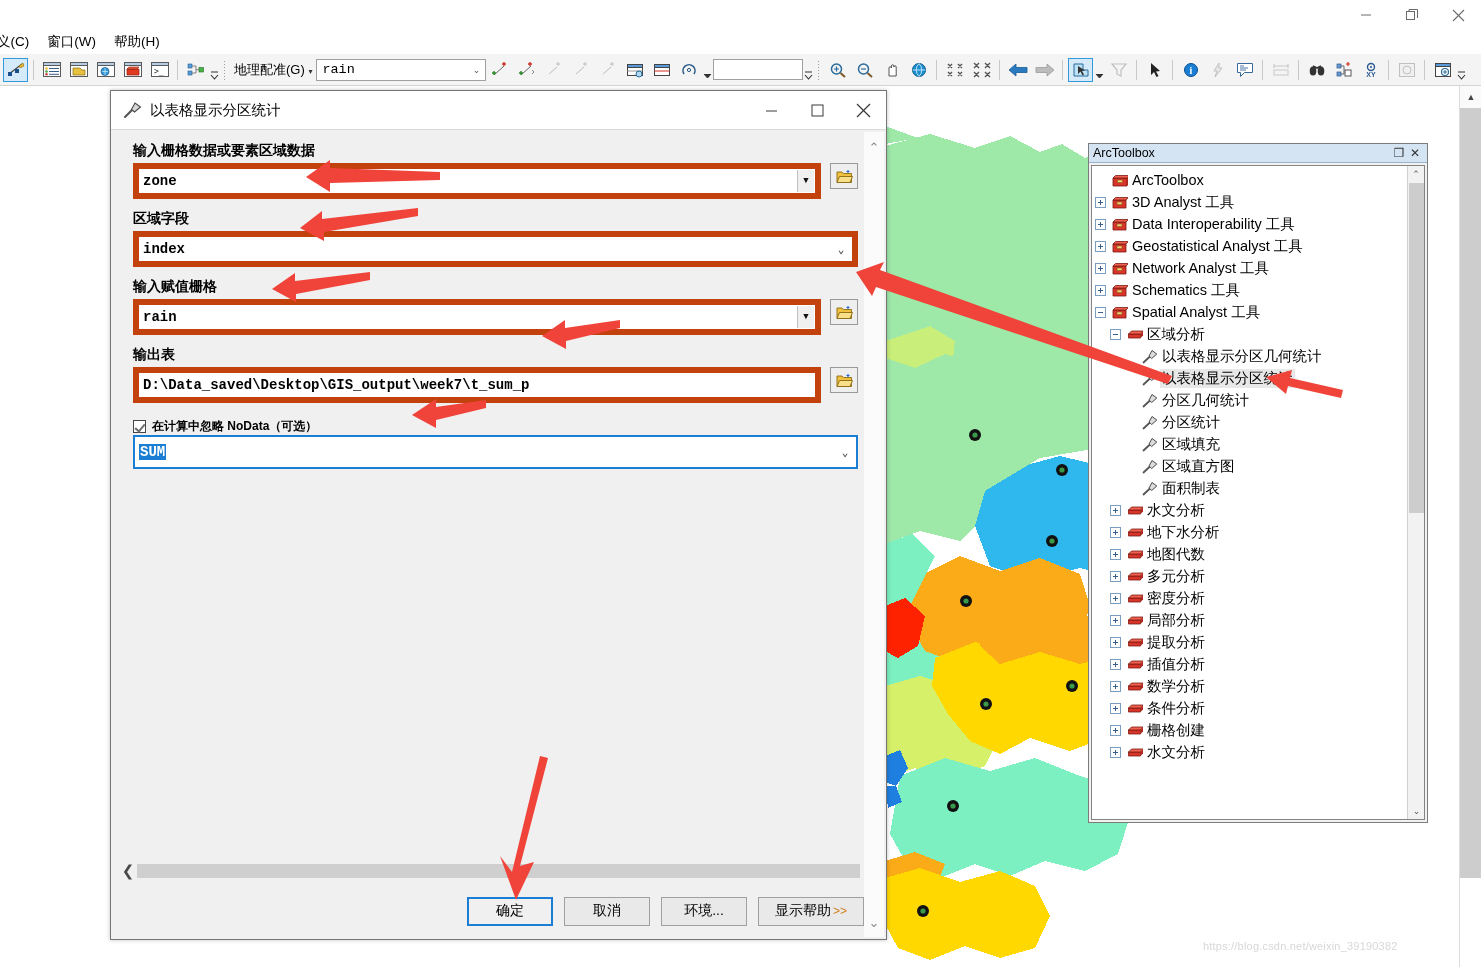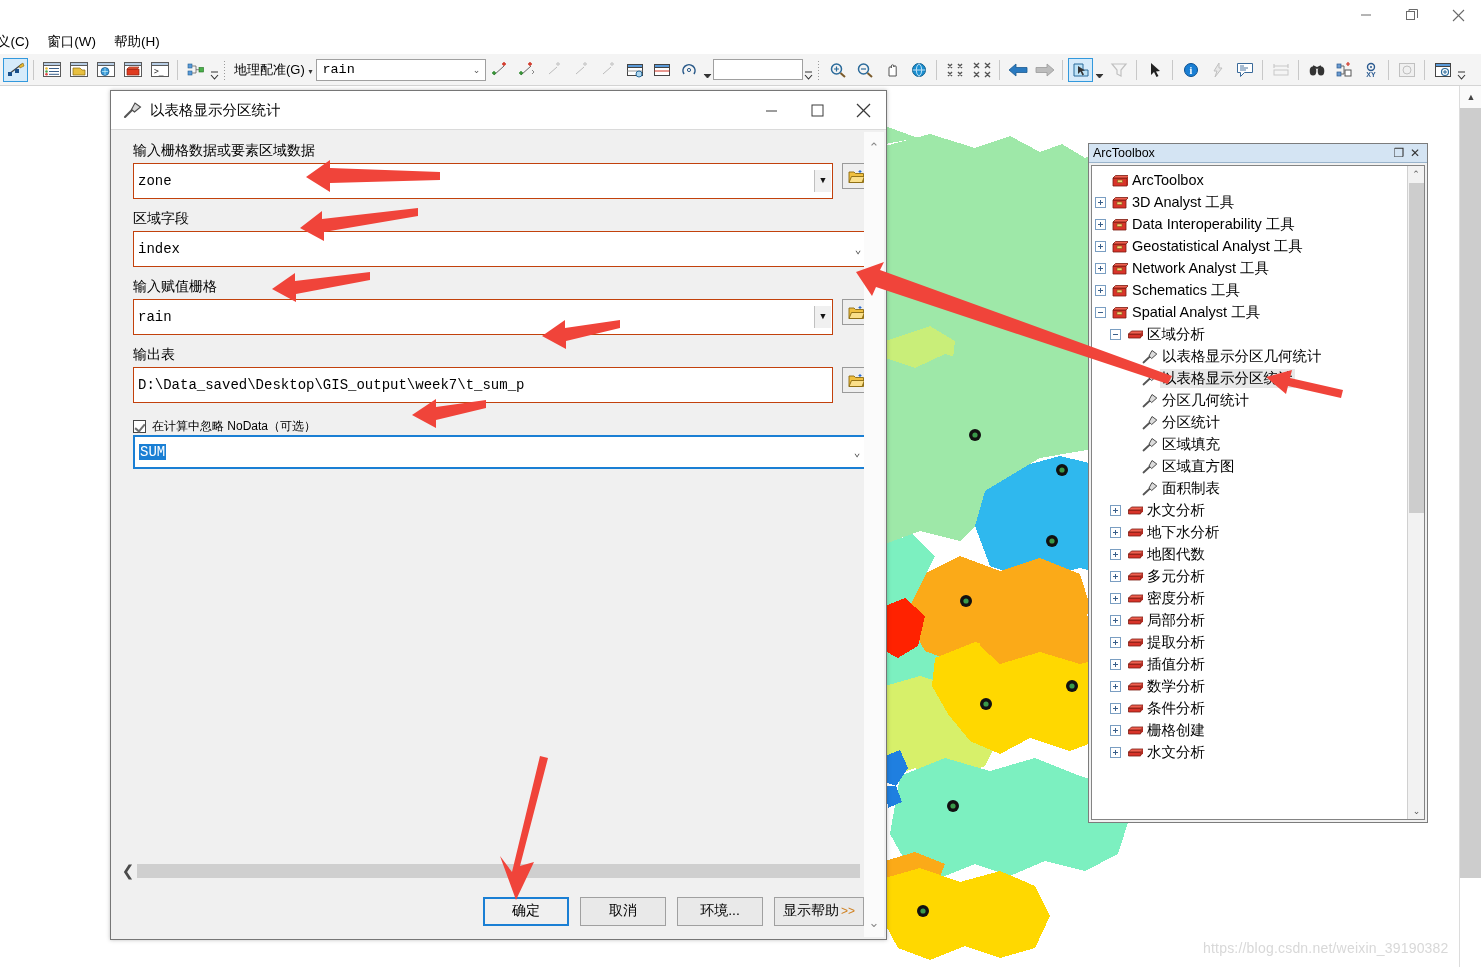--- a/index.html
+++ b/index.html
@@ -140,27 +140,27 @@
   .dlg-title .ctrls { display: flex; height: 38px; }
   .dlg-title .ctrls div {
     width: 46px; height: 38px; display: flex; align-items: center;
     justify-content: center; color: #3a3a3a;
   }
   .dlg-body {
     flex: 1; position: relative; background: #f0f0f0;
     border-top: 1px solid #dadada; display: flex; flex-direction: column;
   }
   .dlg-form {
-    flex: 1; position: relative; padding: 12px 16px 0 22px; overflow: hidden;
+    flex: 1; position: relative; padding: 12px 28px 0 22px; overflow: hidden; font-weight: bold;
   }
   .fl { font-size: 14px; color: #000; margin-bottom: 3px; margin-top: 11px; }
   .fl:first-child { margin-top: 0; }
   .frow { display: flex; align-items: flex-start; }
   .finput {
-    flex: 1; height: 36px; border: 1px solid #c2410c; background: #ffffff;
+    flex: 1; height: 36px; border: 6px solid #c2410c; background: #ffffff;
     display: flex; align-items: center;
     font-family: "Liberation Mono", monospace; font-size: 14px; color: #000;
     padding-left: 4px;
   }
   .finput.focus { border: 2px solid #1a7fd4; height: 34px; }
   .finput .v { flex: 1; }
   .finput .sel-v { background: #1a7fd4; color: #fff; padding: 0 1px; }
   .fcombo-btn {
     width: 17px; height: 22px; border-left: 1px solid #c0c0c0;
     background: #f0f0f0; display:flex; align-items:center; justify-content:center;
@@ -201,32 +201,32 @@
   .dlg-hscroll .track { flex: 1; height: 14px; background: #cfcfcf; }
 
   .dlg-footer {
     flex: none; height: 56px; display: flex; align-items: center;
     justify-content: flex-end; padding-right: 22px; gap: 11px;
     background: #f0f0f0;
   }
   .dbtn {
     min-width: 86px; height: 29px; border: 1px solid #a0a0a0; background: #e9e9e9;
     display: flex; align-items: center; justify-content: center;
-    font-size: 14px; color: #000; padding: 0 8px;
+    font-size: 14px; color: #000; padding: 0 16px;
   }
   .dbtn.primary { border: 2px solid #1a7fd4; background: #f0f0f0; }
   .dbtn .gt { color: #d08020; margin-left: 2px; font-size: 12px; }
 
   
   .arrows { position: absolute; left: 0; top: 0; width: 1481px; height: 967px;
     pointer-events: none; }
 
   .watermark {
     position: absolute; left: 1203px; top: 940px;
-    font-size: 14px; color: #d8d8d8; letter-spacing: 0.2px;
+    font-size: 11px; color: #d8d8d8; letter-spacing: 0.2px;
   }
 </style>
 </head>
 <body>
 
 <div id="root">
 
   <div class="winbar">
     <div class="wbtns">
       <div class="wbtn">

